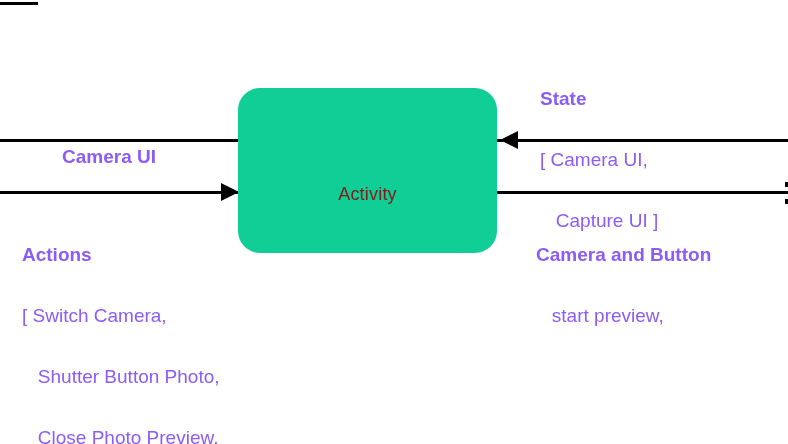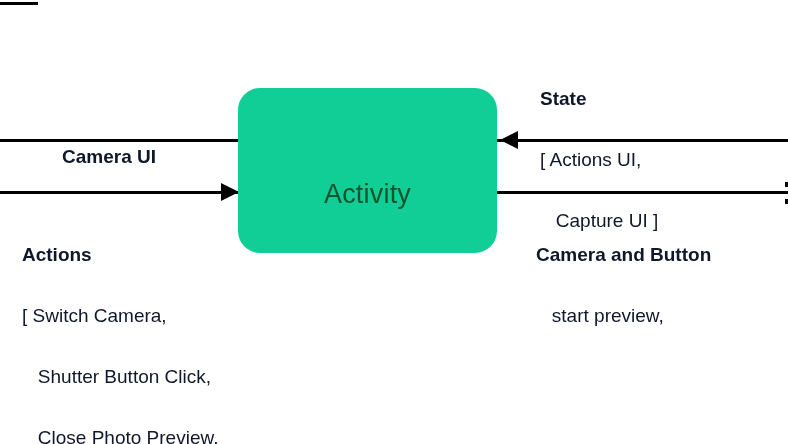--- a/index.html
+++ b/index.html
@@ -35,22 +35,22 @@
     top: 88px;
     width: 259px;
     height: 165px;
     background: #10ce95;
     border-radius: 22px;
     display: flex;
     align-items: center;
     justify-content: center;
   }
   .node-label {
-    color: #14532d;
-    font-size: 27px;
+    color: #7f1d1d;
+    font-size: 18px;
     font-weight: 400;
     letter-spacing: 0.2px;
     margin-top: 48px;
   }
 
   
   .line {
     position: absolute;
     height: 3px;
     background: #000000;
@@ -86,21 +86,21 @@
     width: 3px;
     height: 5px;
     background: #000000;
   }
   .edge-tick-a { top: 182px; }
   .edge-tick-b { top: 199px; }
 
   
   .text-block {
     position: absolute;
-    color: #0f172a;
+    color: #8b5cf6;
     white-space: pre;
   }
   .lbl-bold {
     font-size: 19px;
     font-weight: 700;
     line-height: 24px;
   }
   .lbl-reg {
     font-size: 19px;
     font-weight: 400;
@@ -135,28 +135,28 @@
   <div class="node">
     <span class="node-label">Activity</span>
   </div>
 
   <div class="text-block blk-update-ui">
     <span class="lbl-bold list-line">Camera UI</span>
   </div>
 
   <div class="text-block blk-state">
     <span class="lbl-bold list-line">State</span>
-    <span class="lbl-reg list-line">[ Actions UI,</span>
+    <span class="lbl-reg list-line">[ Camera UI,</span>
     <span class="lbl-reg list-line">   Capture UI ]</span>
   </div>
 
   <div class="text-block blk-actions">
     <span class="lbl-bold list-line">Actions</span>
     <span class="lbl-reg list-line">[ Switch Camera,</span>
-    <span class="lbl-reg list-line">   Shutter Button Click,</span>
+    <span class="lbl-reg list-line">   Shutter Button Photo,</span>
     <span class="lbl-reg list-line">   Close Photo Preview,</span>
     
     
   </div>
 
   <div class="text-block blk-ops">
     <span class="lbl-bold list-line">Camera and Button</span>
     <span class="lbl-reg list-line">   start preview,</span>
     
     

